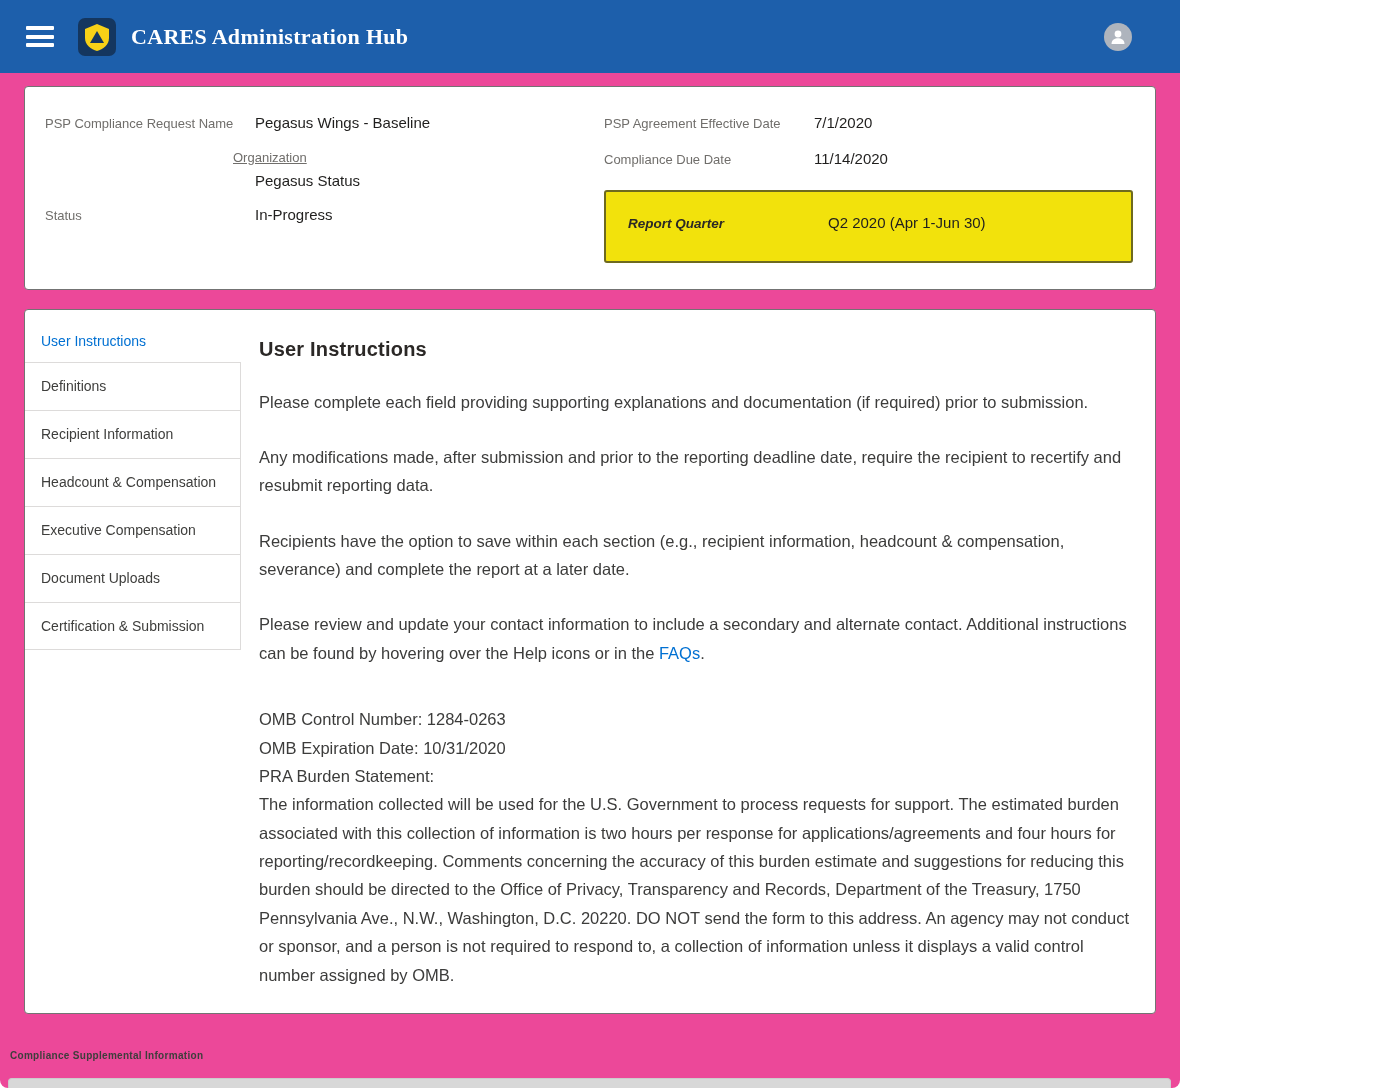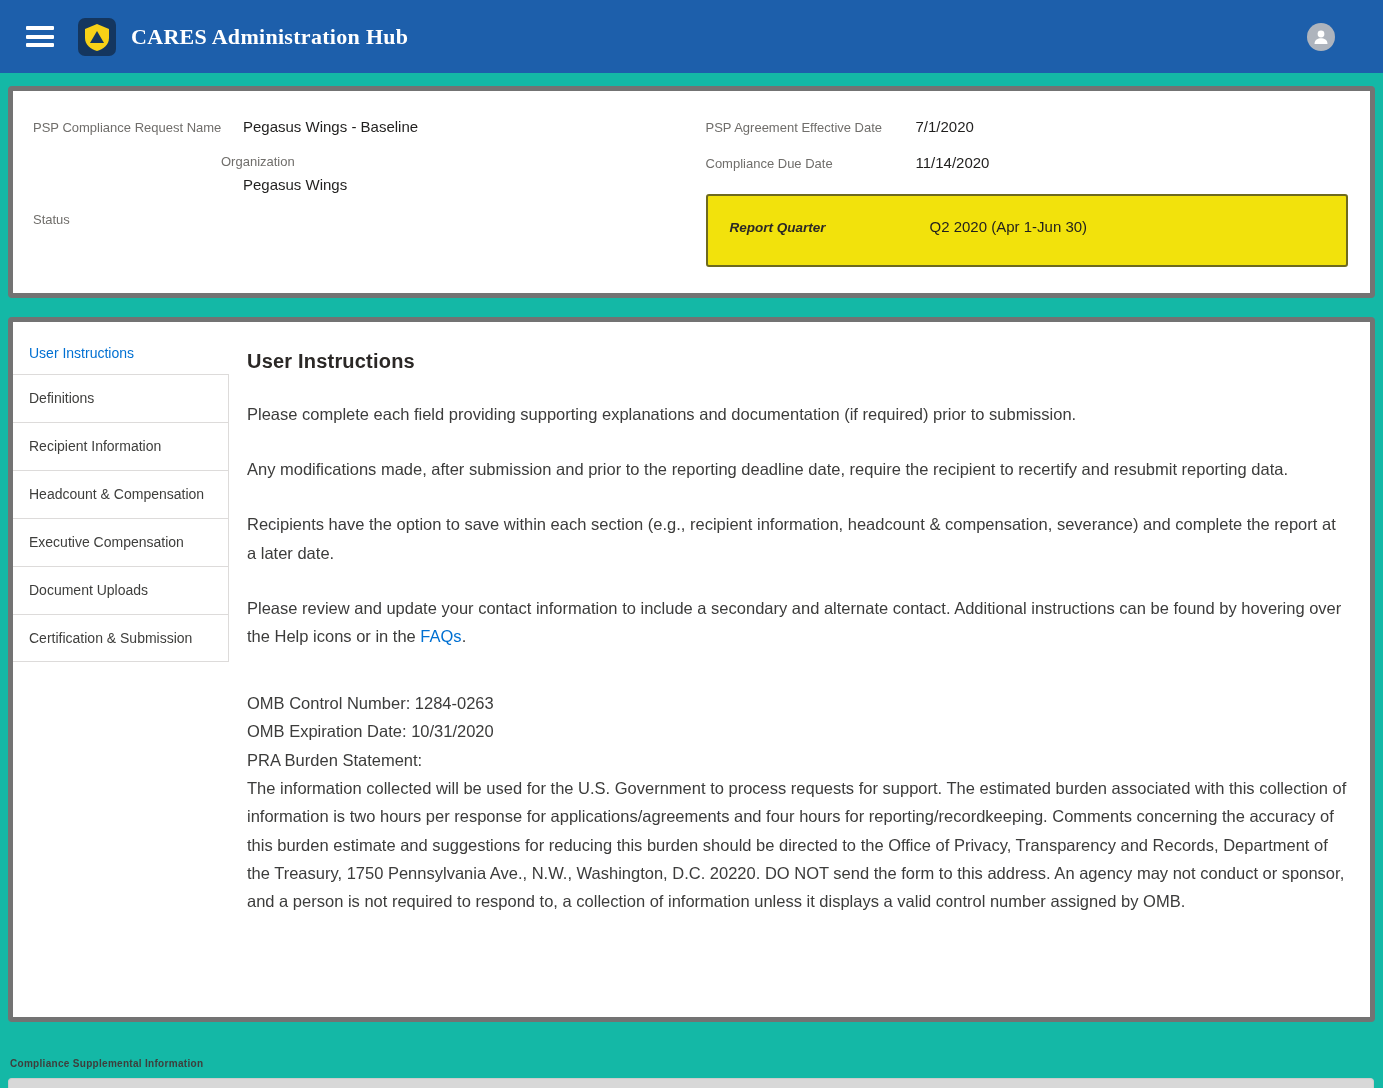--- a/index.html
+++ b/index.html
@@ -1,38 +1,38 @@
 <!DOCTYPE html>
 <html><head>
 <meta charset="utf-8">
 <style>
   * { margin: 0; padding: 0; box-sizing: border-box; }
   html, body { width: 1383px; height: 1088px; overflow: hidden; background: #ffffff; }
   body { font-family: "Liberation Sans", sans-serif; color: #3e3e3c; }
-  .page { position: relative; width: 1383px; height: 1088px; background: #14b8a6; }
+  .page { position: relative; width: 1180px; height: 1088px; background: #ec4899; border-radius: 8px; }
 
   
   .topbar { height: 73px; background: #1d5fab; display: flex; align-items: center; padding: 0 26px; }
   .hamburger { width: 28px; height: 21px; display: flex; flex-direction: column; justify-content: space-between; cursor: pointer; }
   .hamburger span { display: block; height: 4px; background: #ffffff; border-radius: 1px; }
   .app-logo { width: 38px; height: 38px; margin-left: 24px; flex: 0 0 auto; }
   .app-title { margin-left: 15px; color: #ffffff; font-family: "Liberation Serif", serif; font-size: 22px; font-weight: 600; letter-spacing: 0.3px; }
   .topbar-spacer { flex: 1; }
   .avatar { width: 28px; height: 28px; border-radius: 50%; background: #aeb4bd; display: flex; align-items: center; justify-content: center; cursor: pointer; margin-right: 22px; }
 
   
-  .card { background: #ffffff; border: 5px solid #737373; border-radius: 4px; margin: 0 8px; }
+  .card { background: #ffffff; border: 1px solid #737373; border-radius: 4px; margin: 0 24px; }
 
   
   .info-card { margin-top: 13px; padding: 26px 22px 26px 20px; display: grid; grid-template-columns: 1fr 1fr; column-gap: 30px; min-height: 196px; }
   .field-row { display: grid; grid-template-columns: 210px 1fr; align-items: start; }
   .field-label { font-size: 13px; color: #706e6b; line-height: 1.35; padding-top: 2px; }
   .field-value { font-size: 15px; color: #201f1e; line-height: 1.35; }
   .stacked-field { grid-column: 2; }
-  .stacked-field .field-label { margin-left: -22px; }
+  .stacked-field .field-label { margin-left: -22px; text-decoration: underline; }
   .stacked-field .field-value { margin-top: 4px; }
   .info-left .field-row + .field-row { margin-top: 14px; }
   .info-right .field-row + .field-row { margin-top: 16px; }
 
   .report-quarter-box { margin-top: 20px; background: #f2e20c; border: 2px solid #6e6a1e; border-radius: 3px; padding: 22px 22px 30px 22px; display: grid; grid-template-columns: 200px 1fr; align-items: start; }
   .report-quarter-box .rq-label { font-size: 13.5px; font-weight: bold; color: #2b2826; padding-top: 2px; font-style: italic; }
   .report-quarter-box .rq-value { font-size: 15px; color: #201f1e; }
 
   
   .tabs-card { margin-top: 19px; display: flex; min-height: 705px; align-items: flex-start; }
@@ -82,25 +82,26 @@
 
   <section class="card info-card">
     <div class="info-left">
       <div class="field-row">
         <span class="field-label">PSP Compliance Request Name</span>
         <span class="field-value">Pegasus Wings - Baseline</span>
       </div>
       <div class="field-row">
         <div class="stacked-field">
           <div class="field-label">Organization</div>
-          <div class="field-value">Pegasus Wings</div>
+          <div class="field-value">Pegasus Status</div>
         </div>
       </div>
       <div class="field-row">
         <span class="field-label">Status</span>
+        <span class="field-value">In-Progress</span>
       </div>
     </div>
 
     <div class="info-right">
       <div class="field-row">
         <span class="field-label">PSP Agreement Effective Date</span>
         <span class="field-value">7/1/2020</span>
       </div>
       <div class="field-row">
         <span class="field-label">Compliance Due Date</span>

